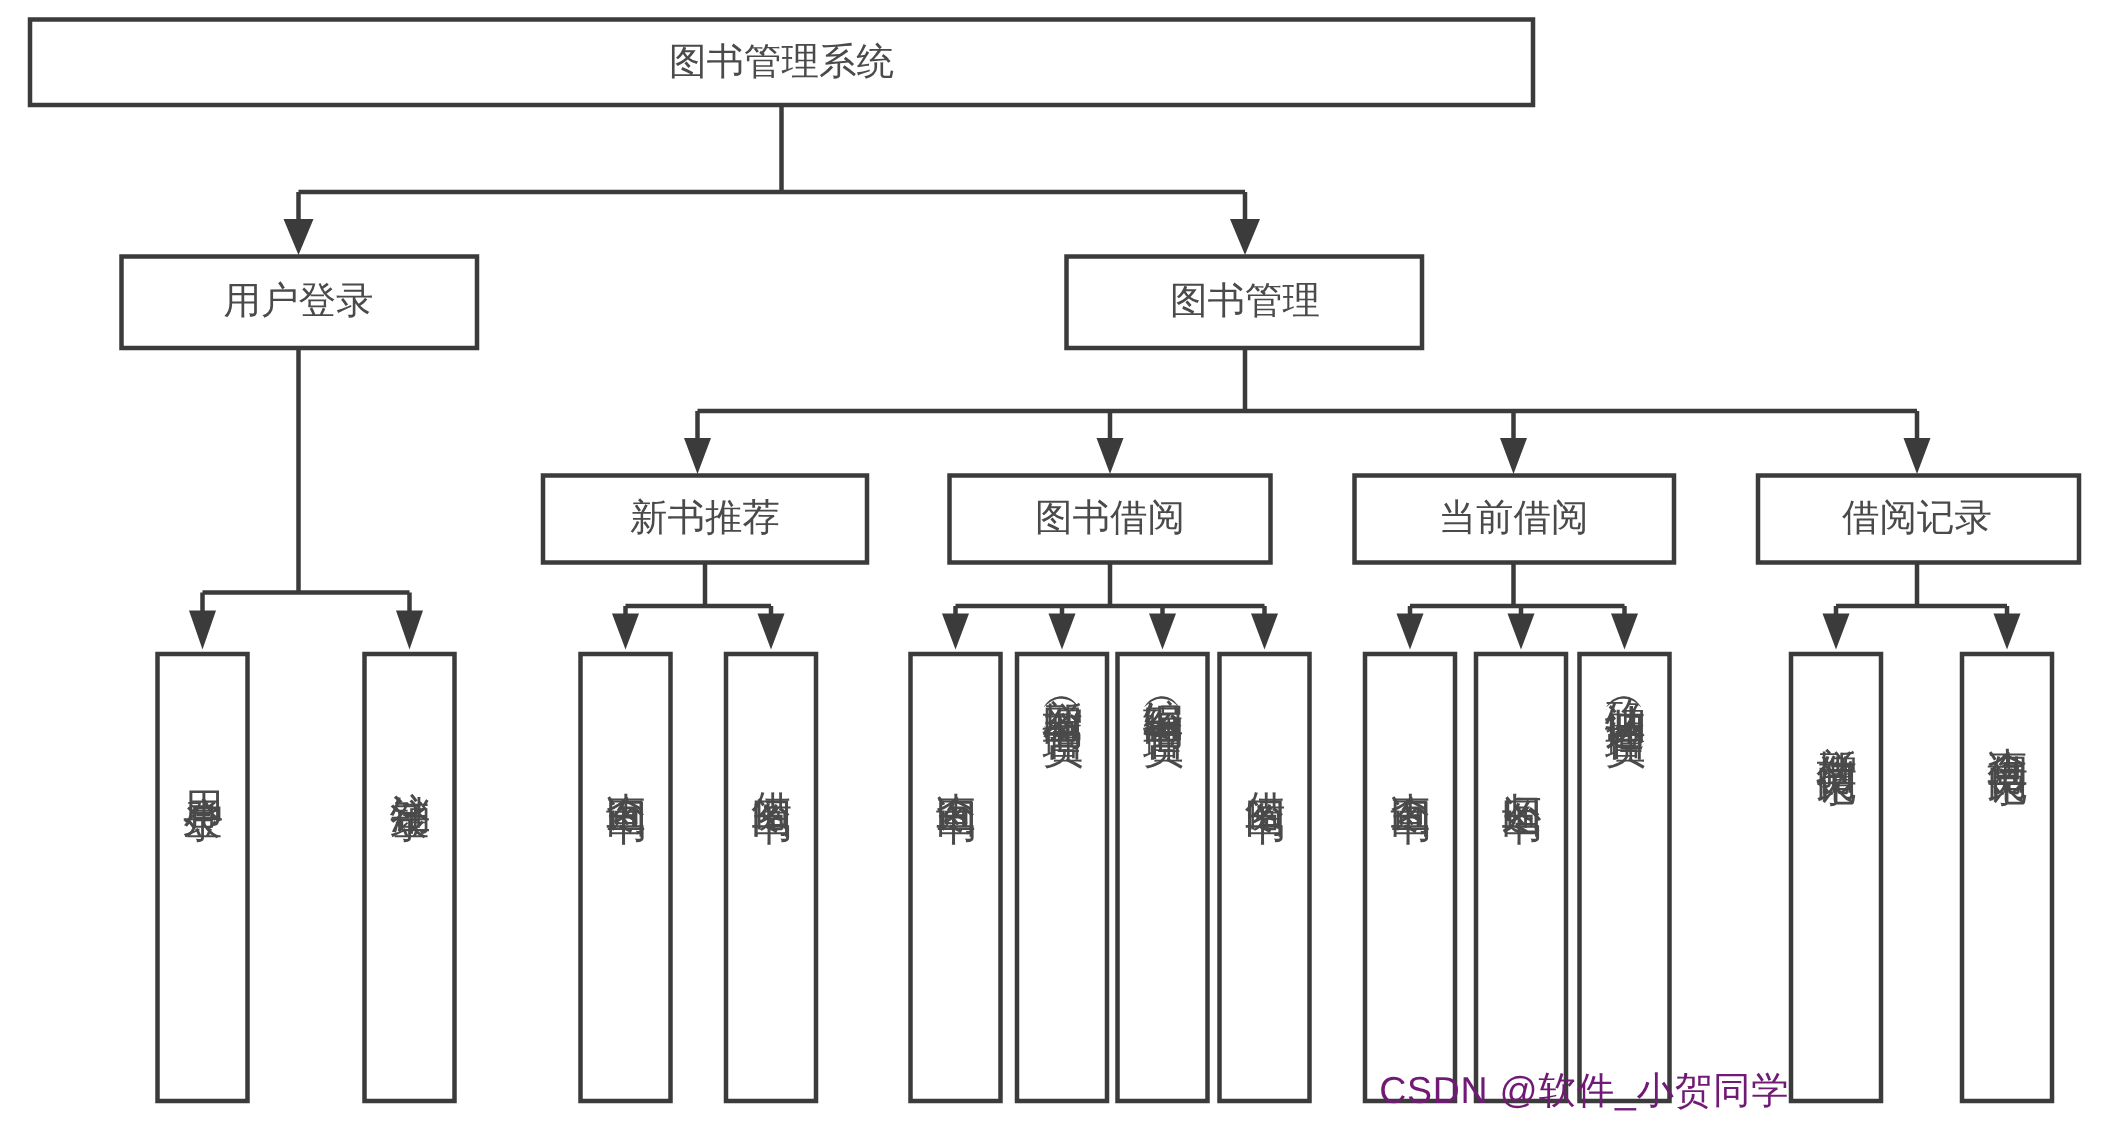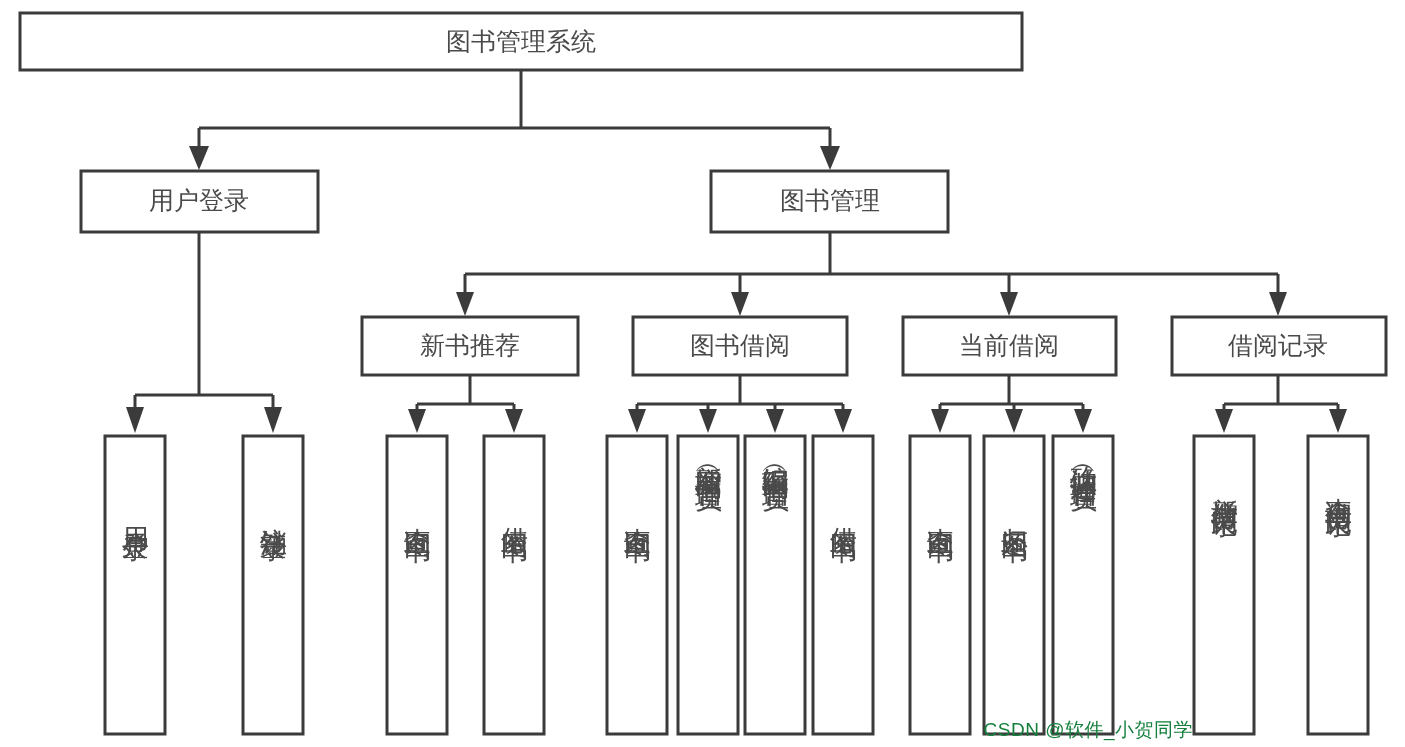--- a/index.html
+++ b/index.html
@@ -68,22 +68,22 @@
     line-height: 1.08;
     letter-spacing: 3px;
     color: #4a4a4a;
     white-space: nowrap;
   }
   .watermark {
     position: absolute;
     right: 12px;
     bottom: 4px;
     font-family: "Liberation Sans", "DejaVu Sans", sans-serif;
-    font-size: 19px;
-    color: #15803d;
+    font-size: 25px;
+    color: #701a75;
     letter-spacing: 0.5px;
     white-space: nowrap;
     pointer-events: none;
   }
 </style>
 </head>
 <body>
 
 <div id="diagram-root">
 

